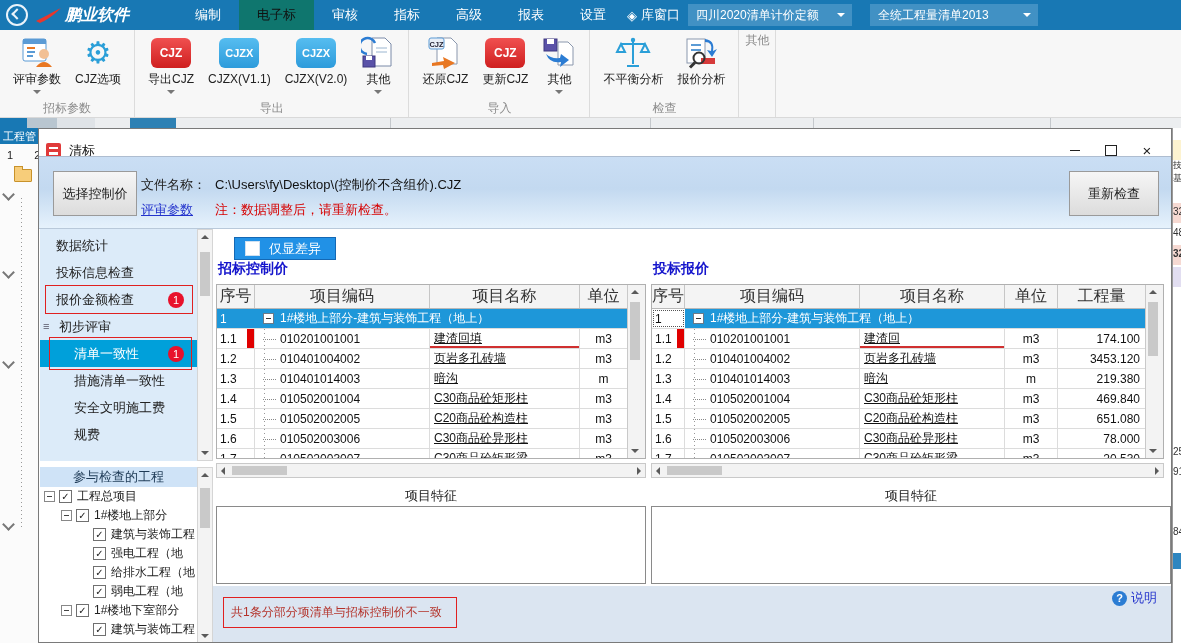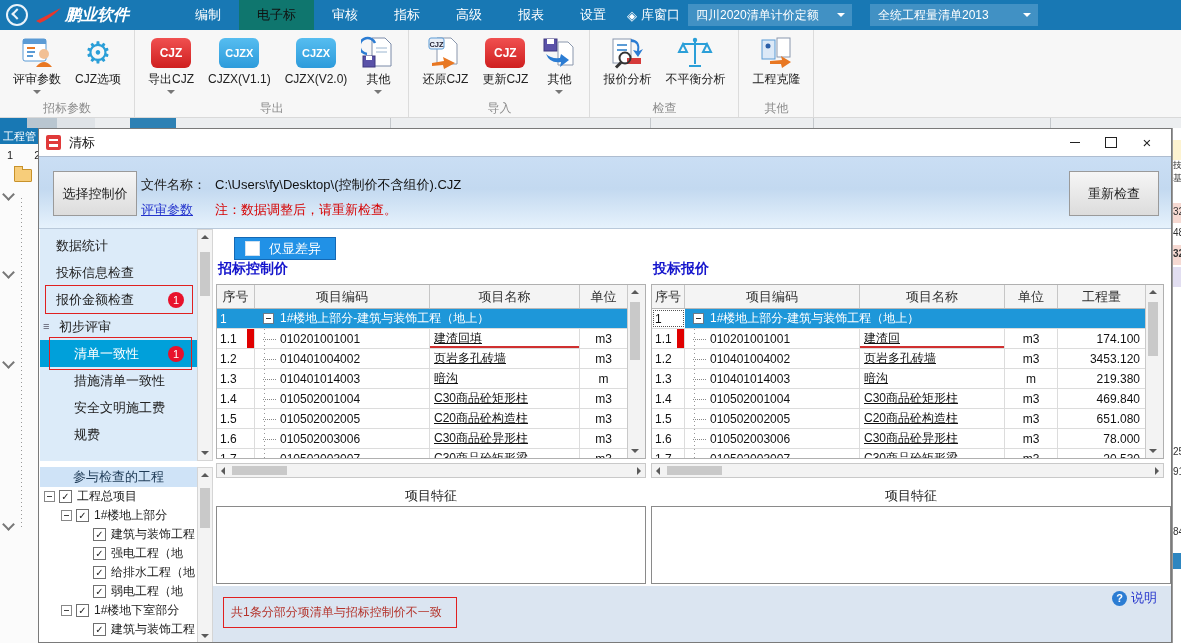--- a/index.html
+++ b/index.html
@@ -61,21 +61,21 @@
   .dotline{position:absolute;left:21px;top:70px;height:330px;width:1px;
         background:repeating-linear-gradient(to bottom,#999 0 1px,transparent 1px 4px);}
   #bg-right{position:absolute;left:1172px;top:128px;width:9px;height:515px;background:#fff;
         border-left:1px solid #9a9a9a;overflow:hidden;box-sizing:border-box;}
   .edge-cell{position:absolute;left:0;width:9px;font-size:10px;color:#333;line-height:18px;
         overflow:hidden;white-space:nowrap;}
 
   
   #dialog{position:absolute;left:38px;top:128px;width:1134px;height:515px;background:#fff;
           border:1px solid #7a7a7a;box-sizing:border-box;overflow:hidden;}
-  .dlg-titlebar{position:absolute;left:0;top:0;right:0;height:27px;background:#fff;
+  .dlg-titlebar{position:absolute;left:0;top:8px;right:0;height:27px;background:#fff;
           display:flex;align-items:center;}
   .dlg-icon{width:15px;height:15px;background:#e03a3a;border-radius:2px;margin:0 8px 0 7px;
           position:relative;flex:none;}
   .dlg-icon::before{content:'';position:absolute;left:3px;top:4px;right:3px;height:2px;background:#fff;}
   .dlg-icon::after{content:'';position:absolute;left:3px;bottom:3px;right:3px;height:3px;background:#fff;}
   .dlg-title{font-size:13px;color:#111;}
   .win-btns{margin-left:auto;display:flex;margin-right:6px;}
   .win-btn{width:36px;height:26px;display:flex;align-items:center;justify-content:center;color:#222;}
   .wb-min{width:10px;height:1px;background:#222;}
   .wb-max{width:10px;height:9px;border:1px solid #222;}
@@ -133,21 +133,21 @@
           padding-left:10px;box-sizing:border-box;}
   .diff-check{width:13px;height:13px;background:#fff;border:1px solid #cfe0f0;flex:none;}
   .grid-title{position:absolute;top:131px;font-size:14px;font-weight:bold;color:#1515cc;}
   #lg-title{left:179px;} #rg-title{left:614px;}
   .grid{position:absolute;top:155px;height:175px;border:1px solid #b0b0b0;box-sizing:border-box;
           background:#fff;display:flex;overflow:hidden;}
   #lgrid{left:177px;width:430px;} #rgrid{left:612px;width:513px;}
   .grid-body{flex:1;overflow:hidden;position:relative;}
   .g-hdr{display:flex;height:24px;background:#f4f4f4;border-bottom:1px solid #b9b9b9;box-sizing:border-box;}
   .g-hcell{border-right:1px solid #c6c6c6;display:flex;align-items:center;justify-content:center;
-          font-size:13px;color:#333;box-sizing:border-box;flex:none;}
+          font-size:16px;color:#333;box-sizing:border-box;flex:none;}
   .g-row{display:flex;height:20px;border-bottom:1px solid #dcdcdc;box-sizing:border-box;background:#fff;}
   .g-cell{border-right:1px solid #dcdcdc;font-size:12px;color:#111;display:flex;align-items:center;
           box-sizing:border-box;overflow:hidden;white-space:nowrap;flex:none;}
   .seq{padding-left:3px;position:relative;}
   .code{padding-left:8px;}
   .name{padding-left:4px;text-decoration:underline;}
   .unit{justify-content:center;}
   .qty{justify-content:flex-end;padding-right:5px;}
   .g-row.group{background:#1e97d9;}
   .g-row.group .g-cell{border-right-color:transparent;color:#fff;}
@@ -316,66 +316,52 @@
           <div class="rcaret"></div>
         </div>
       </div>
       <div class="glabel">导入</div>
     </div>
     <div class="rgroup">
       <div class="rbtns">
         <div class="rbtn">
           <div class="ricon">
             <svg width="36" height="34" viewBox="0 0 36 34">
-              <rect x="4" y="3" width="18" height="24" fill="#fff" stroke="#8a97ad"></rect>
-              <line x1="8" y1="9" x2="18" y2="9" stroke="#5b9bd5" stroke-width="2"></line>
-              <line x1="8" y1="14" x2="18" y2="14" stroke="#5b9bd5" stroke-width="2"></line>
-              <rect x="18" y="22" width="14" height="6" fill="#d63a3a"></rect>
-              <path d="M22 3 q10 1 8 12 l4 -2 l-5 8 l-5 -7 l4 1 q2 -9 -6 -9 z" fill="#2b7cd3"></path>
-              <circle cx="16" cy="22" r="5.5" fill="none" stroke="#333" stroke-width="2"></circle>
-              <line x1="12" y1="26.5" x2="7" y2="31.5" stroke="#333" stroke-width="3"></line>
-            </svg>
-          </div>
-          <div class="rlabel">报价分析</div>
-          <div class="rcaret hide"></div>
-        </div>
-        <div class="rbtn">
-          <div class="ricon">
-            <svg width="36" height="34" viewBox="0 0 36 34">
               <g stroke="#2b9fd8" stroke-width="2" fill="none">
                 <line x1="18" y1="5" x2="18" y2="28"></line>
                 <line x1="6" y1="8" x2="30" y2="8"></line>
                 <path d="M6 8 l-4 8 h8 z"></path>
                 <path d="M30 8 l-4 8 h8 z"></path>
                 <line x1="12" y1="30" x2="24" y2="30"></line>
               </g>
               <circle cx="18" cy="4" r="2.2" fill="#2b9fd8"></circle>
             </svg>
           </div>
           <div class="rlabel">不平衡分析</div>
           <div class="rcaret hide"></div>
         </div>
+        <div class="rbtn">
+          <div class="ricon">
+            <svg width="36" height="34" viewBox="0 0 36 34">
+              <rect x="4" y="3" width="18" height="24" fill="#fff" stroke="#8a97ad"></rect>
+              <line x1="8" y1="9" x2="18" y2="9" stroke="#5b9bd5" stroke-width="2"></line>
+              <line x1="8" y1="14" x2="18" y2="14" stroke="#5b9bd5" stroke-width="2"></line>
+              <rect x="18" y="22" width="14" height="6" fill="#d63a3a"></rect>
+              <path d="M22 3 q10 1 8 12 l4 -2 l-5 8 l-5 -7 l4 1 q2 -9 -6 -9 z" fill="#2b7cd3"></path>
+              <circle cx="16" cy="22" r="5.5" fill="none" stroke="#333" stroke-width="2"></circle>
+              <line x1="12" y1="26.5" x2="7" y2="31.5" stroke="#333" stroke-width="3"></line>
+            </svg>
+          </div>
+          <div class="rlabel">报价分析</div>
+          <div class="rcaret hide"></div>
+        </div>
       </div>
       <div class="glabel">检查</div>
     </div>
     <div class="rgroup">
-      <div class="rbtns">
-        <div class="rbtn">
-          <div class="ricon">
-            <svg width="34" height="34" viewBox="0 0 34 34">
-              <rect x="3" y="4" width="13" height="19" fill="#dce9f7" stroke="#5b9bd5"></rect>
-              <rect x="18" y="2" width="13" height="19" fill="#fff" stroke="#8a97ad"></rect>
-              <circle cx="9" cy="10" r="2.5" fill="#2b5fa8"></circle>
-              <path d="M11 25 l12 -1 l-1 -4 l10 6 l-9 6 l-1 -4 l-11 0 z" fill="#e87722"></path>
-            </svg>
-          </div>
-          <div class="rlabel">工程克隆</div>
-          <div class="rcaret hide"></div>
-        </div>
-      </div>
       <div class="glabel">其他</div>
     </div>
   </div>
 
 <div id="substrip">
     <div class="seg" style="left: 0px; width: 27px; background: rgb(24, 120, 180);"></div>
     <div class="seg" style="left: 27px; width: 30px; background: rgb(185, 198, 208);"></div>
     <div class="seg" style="left: 57px; width: 38px; background: rgb(223, 227, 231);"></div>
     <div class="seg" style="left: 130px; width: 46px; background: rgb(46, 129, 180);"></div>
     <div class="seg" style="left: 390px; width: 1px; background: rgb(196, 200, 204);"></div>

